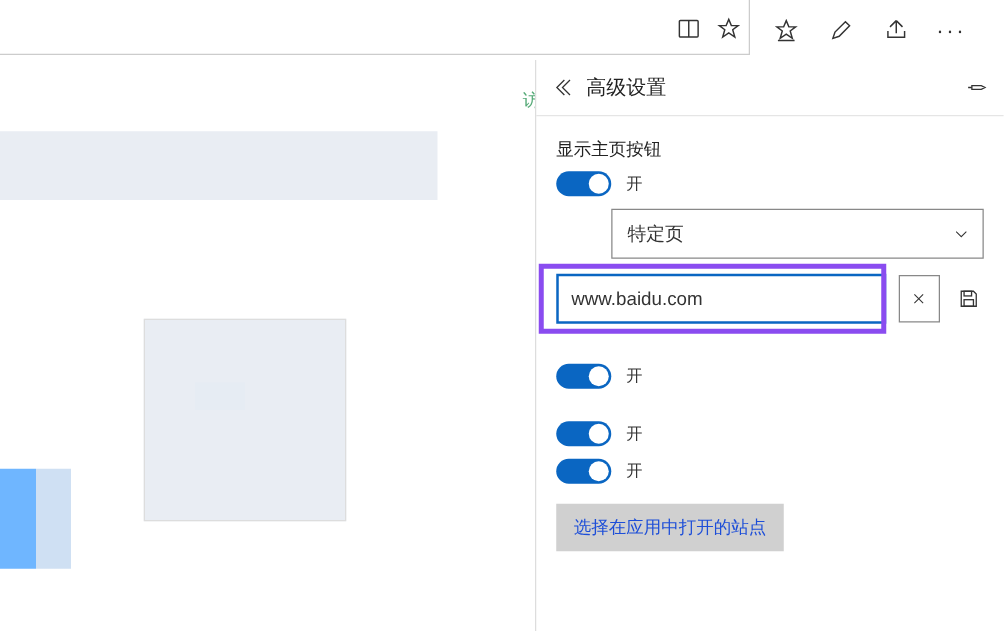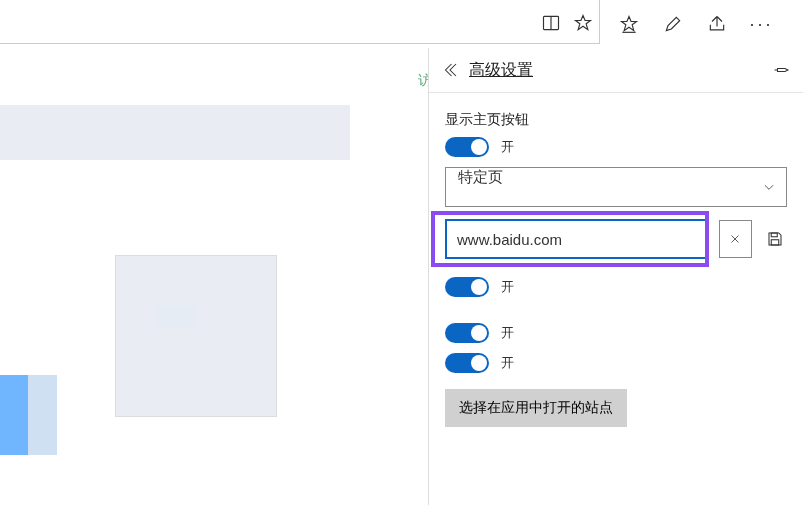--- a/index.html
+++ b/index.html
@@ -21,48 +21,48 @@
   
   .page-bg{position:absolute;left:0;top:45px;width:425px;height:460px;background:#fff;}
   .page-bg div{position:absolute;background:#e9edf3;}
   .blur1{left:0;top:60px;width:350px;height:55px;background:linear-gradient(#e6ecf3,#dfe6ee);}
   .pixpatch{left:0;top:330px;width:95px;height:80px;}
   .framebox{left:115px;top:210px;width:160px;height:160px;border:1px solid #ddd;background:#fff;}
   .framebox .inner{position:absolute;left:40px;top:50px;width:40px;height:22px;background:#e6ecf3;}
 
   
   .panel{position:absolute;right:0;top:48px;width:375px;height:457px;background:#fff;border-left:1px solid #ddd;box-sizing:border-box;}
-  .panel-head{height:44px;border-bottom:1px solid #e5e5e5;display:flex;align-items:center;padding:0 12px;gap:10px;text-decoration:underline;}
+  .panel-head{height:44px;border-bottom:1px solid #e5e5e5;display:flex;align-items:center;padding:0 12px;gap:10px;}
   .panel-head .back{width:18px;height:18px;}
   .panel-head .title{font-size:16px;color:#222;}
   .panel-head .pin{margin-left:auto;width:18px;height:18px;}
 
   .panel-body{padding:14px 16px 0 16px;}
   .section-label{font-size:14px;color:#222;margin-top:4px;}
 
   
   .toggle-row{display:flex;align-items:center;gap:12px;margin-top:8px;margin-bottom:10px;}
   .toggle{width:44px;height:20px;border-radius:20px;background:#0a66c2;position:relative;}
   .toggle .knob{position:absolute;right:2px;top:2px;width:16px;height:16px;border-radius:50%;background:#fff;}
   .toggle-label{font-size:13px;color:#333;}
 
   
-  .select{height:38px;border:1px solid #888;display:flex;padding:0 12px;font-size:15px;color:#333;position:relative;margin-bottom:12px;}
+  .select{height:38px;border:1px solid #888;display:flex;align-items:center;padding:0 12px;font-size:15px;color:#333;position:relative;margin-bottom:12px;margin-left:44px;}
   .select .chev{position:absolute;right:10px;top:12px;width:14px;height:14px;}
 
   
-  .url-row{display:flex;align-items:center;gap:10px;margin-bottom:18px;position:relative;}
+  .url-row{display:flex;align-items:center;gap:10px;margin-bottom:32px;position:relative;}
   .url-highlight{position:absolute;left:-14px;top:-8px;width:270px;height:48px;border:4px solid #8a4cf0;pointer-events:none;}
   .url-input{flex:0 0 240px;height:36px;border:2px solid #0a66c2;background:#fff;padding:0 10px;font-size:15px;color:#333;outline:none;}
   .url-clear{width:32px;height:36px;border:1px solid #888;display:flex;align-items:center;justify-content:center;background:#fff;}
   .url-save{width:24px;height:24px;margin-left:2px;display:flex;align-items:center;justify-content:center;}
 
   .spacer{height:8px;}
 
-  .btn{display:inline-block;background:#d0d0d0;padding:10px 14px;font-size:14px;color:#000000;margin-top:6px;}
+  .btn{display:inline-block;background:#d0d0d0;padding:10px 14px;font-size:14px;color:#1d4ed8;margin-top:6px;}
 
   svg{stroke:#333;fill:none;stroke-width:1.4;}
 
   
   .edgehint{position:absolute;left:418px;top:72px;width:10px;height:30px;color:#5a7;font-size:14px;overflow:hidden;}
 </style>
 </head>
 <body>
 
 <div class="toolbar">

